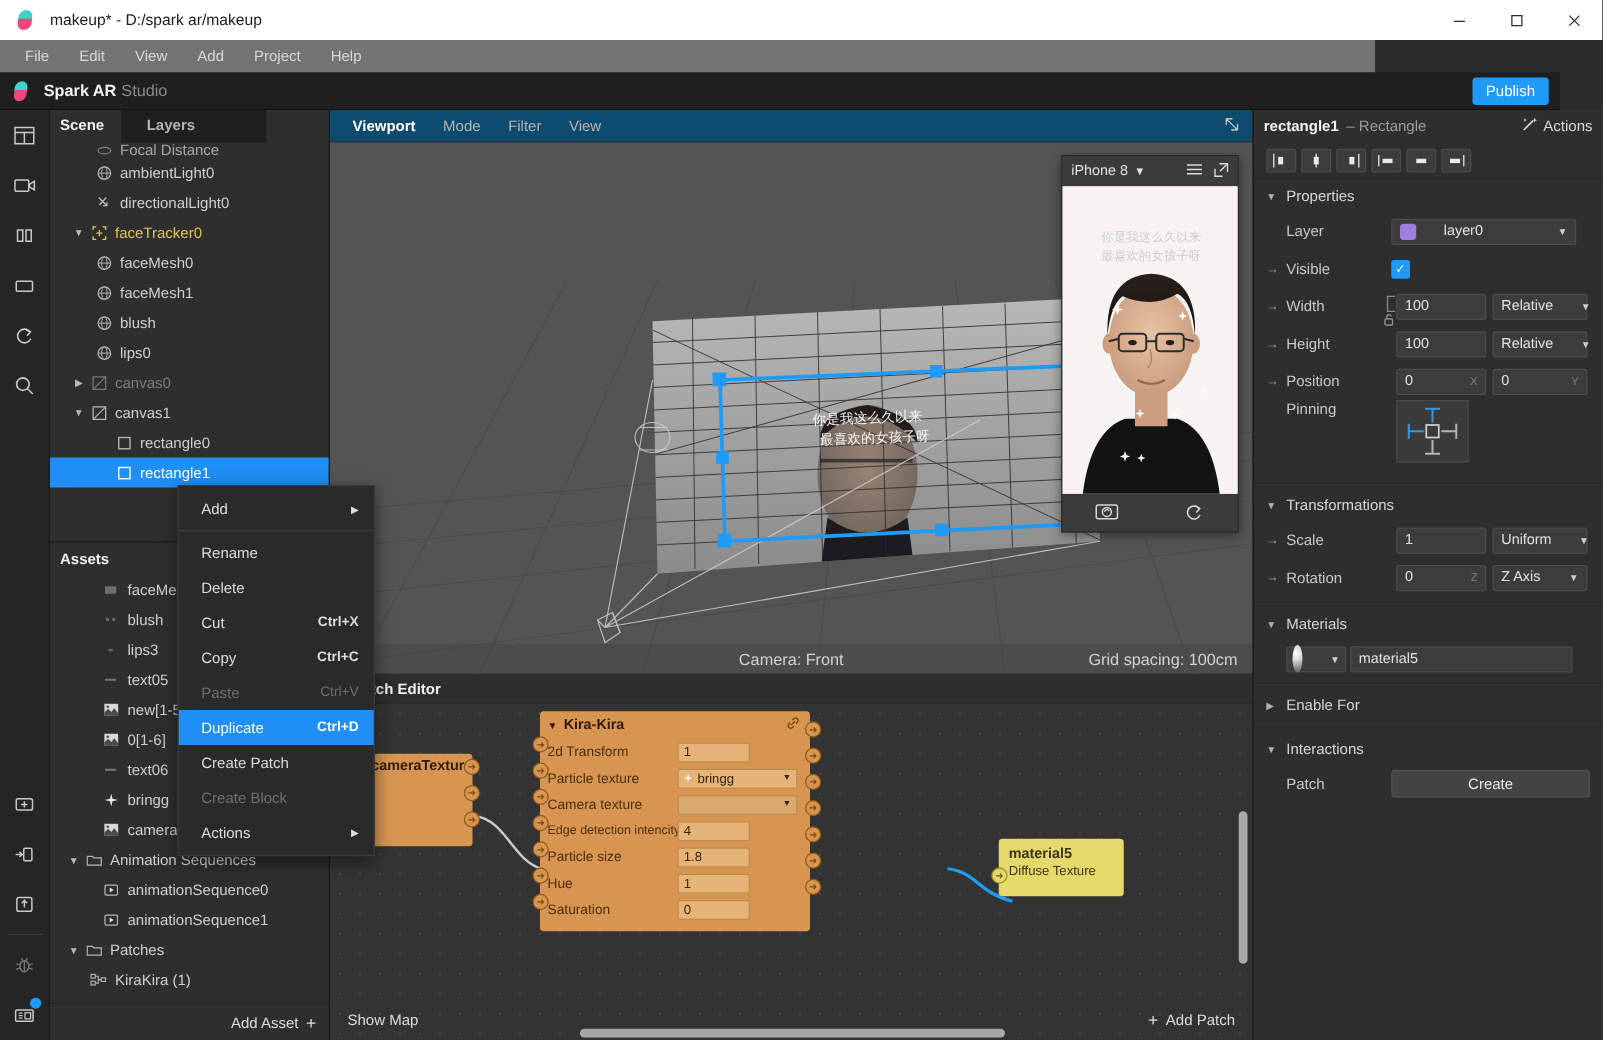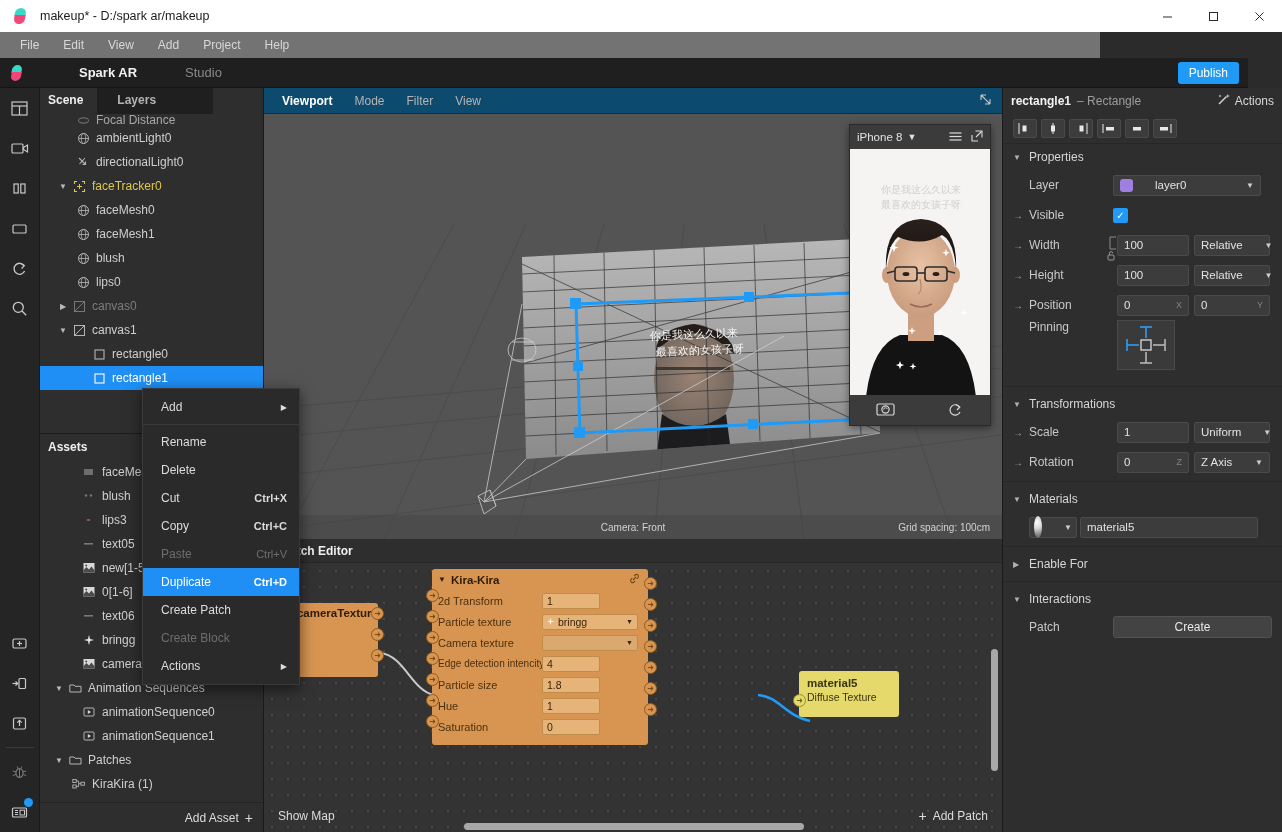--- a/index.html
+++ b/index.html
@@ -34,21 +34,20 @@
     position:absolute; left:0; top:32px; width:1100px; height:26px;
     background:#737373; display:flex; align-items:center; padding-left:8px;
   }
   .menu-item { padding: 4px 12px; color:#d8d8d8; font-size:12px; }
 
   
   .sparkbar {
     position:absolute; left:0; top:58px; width:1248px; height:30px;
     background:#1f1f1f; display:flex; align-items:center;
     border-bottom:1px solid #141414;
-    gap:44px;
   }
   .sp-logo { width: 16px; height: 16px; margin-left: 9px; position: relative; }
   .sp-logo .s1 { position:absolute; left:3px; top:0px; width:10px; height:8px;
     background:#3ad6c8; border-radius:5px 5px 0 0; transform: skewX(-10deg);}
   .sp-logo .s2 { position:absolute; left:2px; top:7px; width:10px; height:9px;
     background:#f0467a; border-radius:0 0 5px 5px; transform: skewX(-10deg);}
   .sp-name { margin-left:10px; font-size:13px; color:#f2f2f2; font-weight:600; }
   .sp-sub { margin-left:4px; font-size:13px; color:#8a8a8a; }
   .publish {
     margin-left:auto; margin-right:9px; background:#1f9bf7; color:#fff;
@@ -113,21 +112,21 @@
   }
   .vp-tab { padding:4px 10px; font-size:12px; color:#b4b4b4; }
   .vp-tab.active { color:#ffffff; font-weight:bold; }
   .vp-expand { position:absolute; right:10px; top:5px; color:#c6c6c6; }
 
   .viewport {
     position:relative; height:425px; background:#545454; overflow:hidden;
   }
   .vp-footer {
     position:absolute; bottom:0; left:0; right:0; height:24px;
-    display:flex; align-items:center; font-size:10px; color:#d2d2d2;
+    display:flex; align-items:center; font-size:13px; color:#d2d2d2;
     background: rgba(70,70,70,0.55);
   }
   .vp-cam { position:absolute; left:50%; transform:translateX(-50%); }
   .vp-grid { position:absolute; right:12px; }
 
   
   .sim {
     position:absolute; right:11px; top:10px; width:142px; height:302px;
     background:#3b3b3b; border:1px solid #2a2a2a; box-shadow:0 2px 8px rgba(0,0,0,.45);
     display:flex; flex-direction:column;

